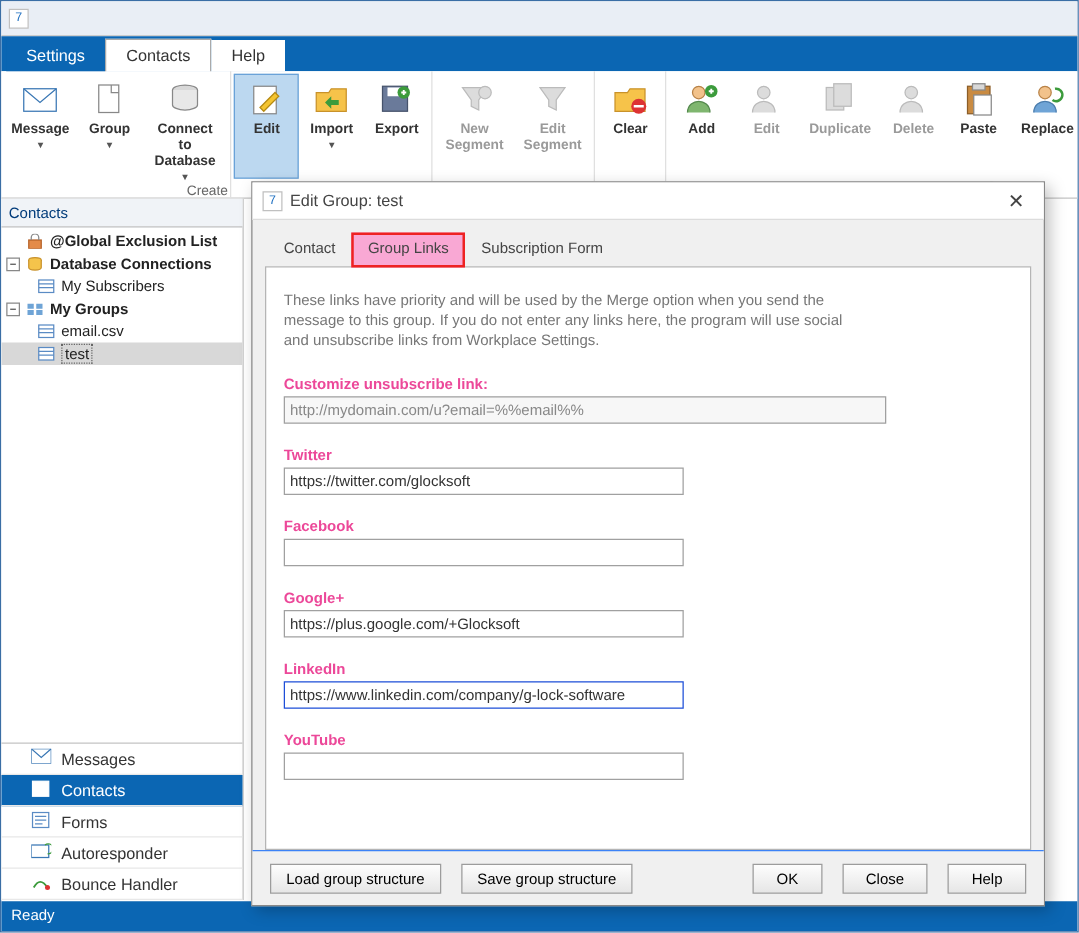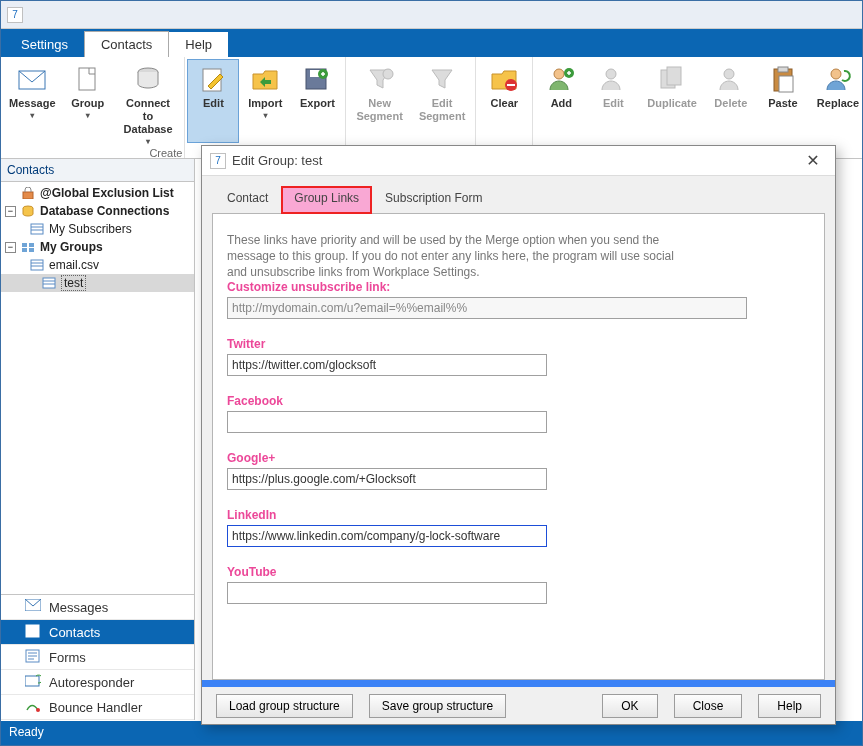--- a/index.html
+++ b/index.html
@@ -56,27 +56,27 @@
   
   .dialog { position: absolute; left: 200px; top: 144px; width: 635px; height: 580px; background: #f0f0f0; border: 1px solid #888; box-shadow: 4px 4px 12px rgba(0,0,0,.25); display: flex; flex-direction: column; }
   .dlg-title { height: 30px; display: flex; align-items: center; padding: 0 8px; background: #fff; border-bottom: 1px solid #dcdcdc; }
   .dlg-title .dlg-text { font-size: 13px; color: #444; margin-left: 6px; }
   .dlg-title .dlg-close { margin-left: auto; width: 28px; text-align: center; font-size: 16px; color: #444; cursor: pointer; }
   .dlg-tabs { display: flex; height: 28px; padding-left: 12px; margin-top: 10px; }
   .dlg-tab { padding: 4px 12px; font-size: 12px; color: #444; border: 1px solid transparent; background: #f0f0f0; cursor: pointer; }
   .dlg-tab.active { background: #f9a8d4; border: 1px solid #b5b5b5; border-bottom: 1px solid #fff; z-index: 2; }
   .dlg-tab.highlight { border: 2px solid #e22; padding: 3px 11px; z-index: 3; }
   .dlg-body { flex: 1; background: #fff; border: 1px solid #b5b5b5; margin: -1px 10px 0 10px; padding: 18px 14px 10px 14px; overflow: hidden; position: relative; }
-  .hint-text { color: #777; font-size: 12px; line-height: 16px; max-width: 470px; }
+  .hint-text { color: #777; font-size: 12px; line-height: 16px; margin-bottom: 20px; max-width: 470px; }
   .field { margin-bottom: 18px; }
   .field label { display: block; font-size: 12px; font-weight: bold; color: #ec4899; margin-bottom: 3px; }
   .field input { width: 320px; height: 22px; font-size: 12px; padding: 2px 4px; border: 1px solid #a0a0a0; background: #fff; color: #333; }
-  .field.wide input { width: 520px; background: #f7f7f7; color: #888; }
+  .field.wide input { width: 482px; background: #f7f7f7; color: #888; }
   .field.focused input { border: 1px solid #1d4ed8; }
-  .dlg-footer { height: 44px; background: #f0f0f0; display: flex; align-items: center; padding: 0 14px; border-top: 7px solid #3b82f6; gap: 16px; }
+  .dlg-footer { height: 44px; background: #f0f0f0; display: flex; align-items: center; padding: 0 14px; border-top: 1px solid #3b82f6; gap: 16px; }
   .dlg-footer .spacer-flex { flex: 1; }
   .dlg-btn { height: 24px; padding: 0 18px; font-size: 12px; border: 1px solid #9c9c9c; background: linear-gradient(#fdfdfd,#e6e6e6); cursor: pointer; }
   .dlg-btn.small { padding: 0 12px; }
 </style>
 </head>
 <body>
 
 <div class="title-bar">
   <div class="app-icon">7</div>
 </div>
@@ -316,21 +316,21 @@
       <div class="tree-row" style="padding-left:28px">
         <span class="tree-icon">
             <svg width="14" height="12">
               <rect x="1" y="1" width="12" height="10" fill="#fff" stroke="#5a8bc4"></rect>
               <line x1="1" y1="4" x2="13" y2="4" stroke="#5a8bc4"></line>
               <line x1="1" y1="7" x2="13" y2="7" stroke="#5a8bc4"></line>
             </svg>
           </span>
         <span>email.csv</span>
       </div>
-      <div class="tree-row selected" style="padding-left:40px">
+      <div class="tree-row selected" style="padding-left:28px">
         <span class="tree-icon">
             <svg width="14" height="12">
               <rect x="1" y="1" width="12" height="10" fill="#fff" stroke="#5a8bc4"></rect>
               <line x1="1" y1="4" x2="13" y2="4" stroke="#5a8bc4"></line>
               <line x1="1" y1="7" x2="13" y2="7" stroke="#5a8bc4"></line>
             </svg>
           </span>
         <span class="label-sel">test</span>
       </div>
     </div>

